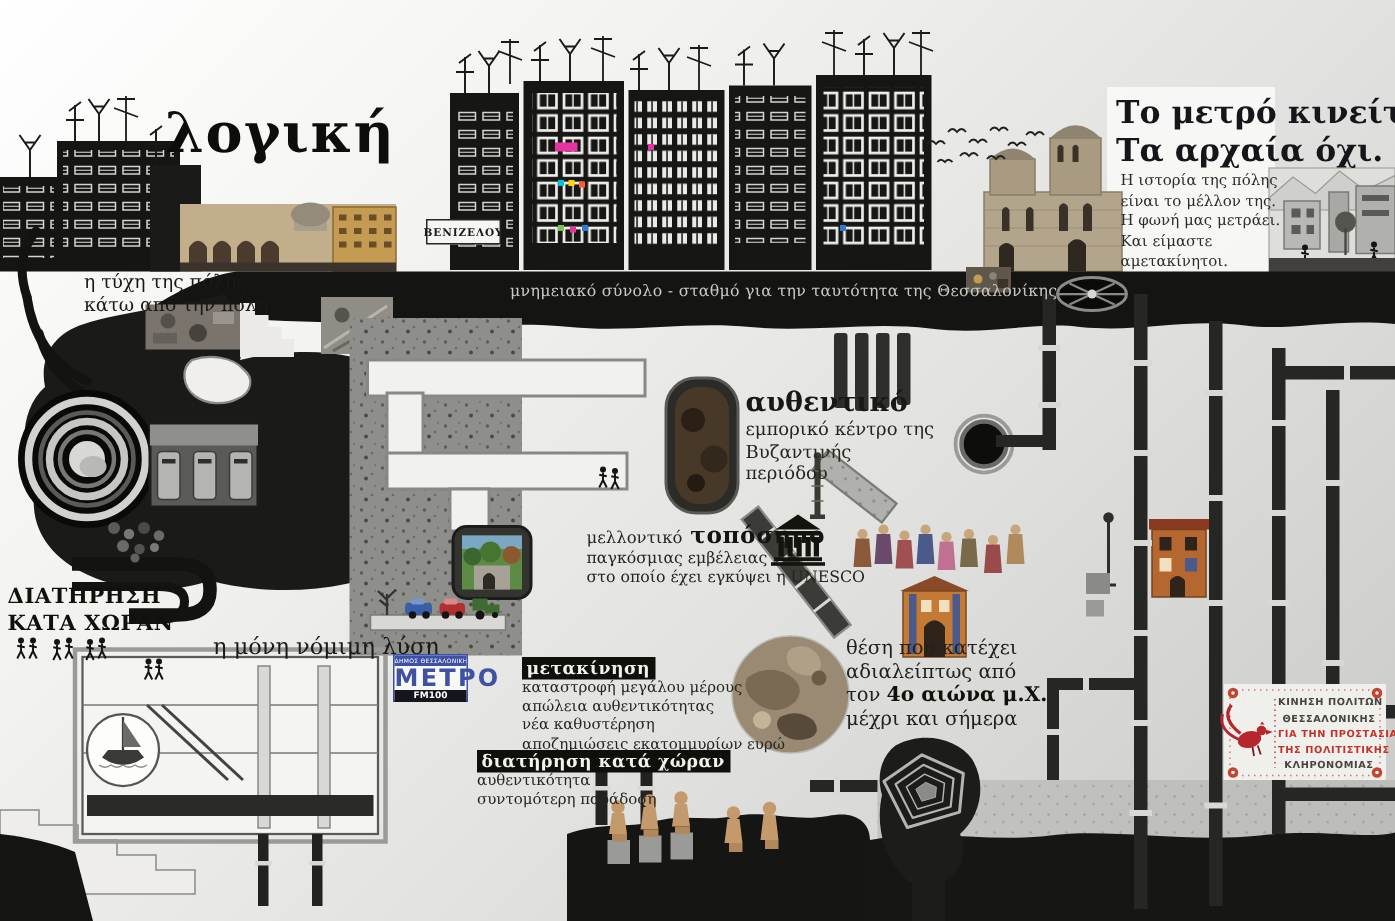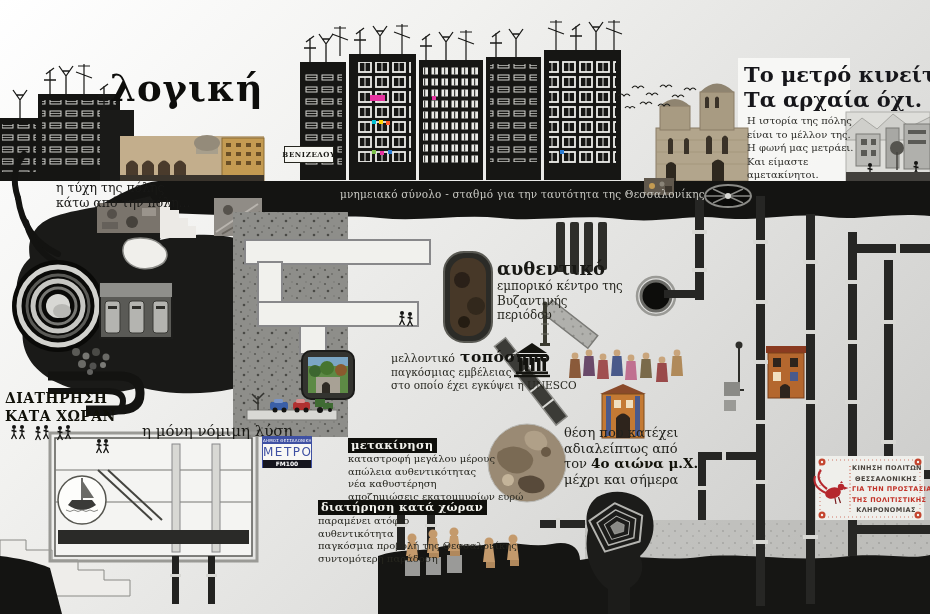--- a/index.html
+++ b/index.html
@@ -32,21 +32,21 @@
     font-weight:bold;padding:0 4px 1px 3px;letter-spacing:.3px}
   .list .it{font-size:10px;line-height:12.5px;color:#26261f}
   .relocation{left:348px;top:434px}
   .insitu{left:318px;top:496px}
   .tenure{left:564px;top:425px;font-size:13px;line-height:15.5px;color:#22221d}
   .tenure b{font-size:13.5px;color:#111109}
   .metro-sign{left:262px;top:436px;width:50px;height:32px;background:#f8f8f5;
     border:1px solid #3f51a3;z-index:5;font-family:"DejaVu Sans",sans-serif;text-align:center}
   .metro-sign .bar-top{background:#3f51a3;color:#fff;font-size:4px;line-height:7px;
     letter-spacing:.2px;overflow:hidden}
-  .metro-sign .big{color:#3f51a3;font-size:12px;font-weight:normal;letter-spacing:1.5px;line-height:16px}
+  .metro-sign .big{color:#3f51a3;font-size:16px;font-weight:bold;letter-spacing:1.5px;line-height:16px}
   .metro-sign .bar-fm{background:#15151d;color:#fff;font-size:6px;font-weight:bold;line-height:8px}
   .logo-text{left:852px;top:463px;width:68px;text-align:center;
     font-family:"DejaVu Sans",sans-serif;font-weight:bold;font-size:6.5px;
     line-height:10.5px;letter-spacing:.4px}
   .logo-dark{color:#4a443e}
   .logo-red{color:#c2342a}
 </style>
 </head>
 <body>
 
@@ -657,23 +657,21 @@
   <div class="it">καταστροφή μεγάλου μέρους</div>
   <div class="it">απώλεια αυθεντικότητας</div>
   <div class="it">νέα καθυστέρηση</div>
   <div class="it">αποζημιώσεις εκατομμυρίων ευρώ</div>
 </div>
 
 <div class="t legal">η μόνη νόμιμη λύση</div>
 
 <div class="t list insitu">
   <span class="chip">διατήρηση κατά χώραν</span>
-  <div class="it">παραμένει ατόφιο</div>
   <div class="it">αυθεντικότητα</div>
-  <div class="it">παγκόσμια προβολή της Θεσσαλονίκης</div>
   <div class="it">συντομότερη παράδοση</div>
 </div>
 
 <div class="t tenure">
   <div>θέση που κατέχει</div>
   <div>αδιαλείπτως από</div>
   <div><span>τον </span><b>4ο αιώνα μ.Χ.</b></div>
   <div>μέχρι και σήμερα</div>
 </div>
 

